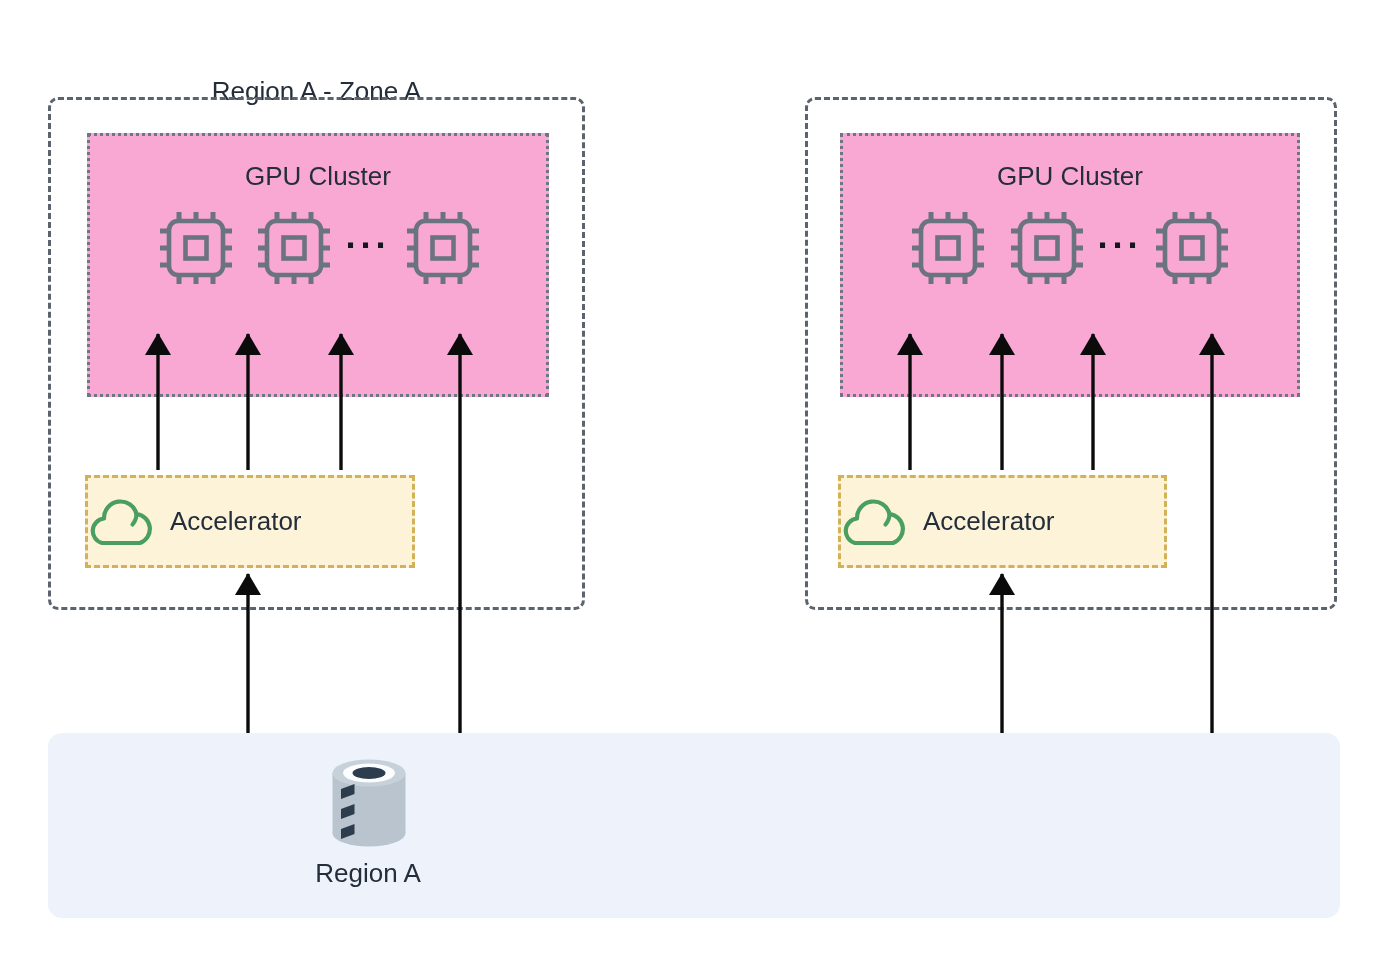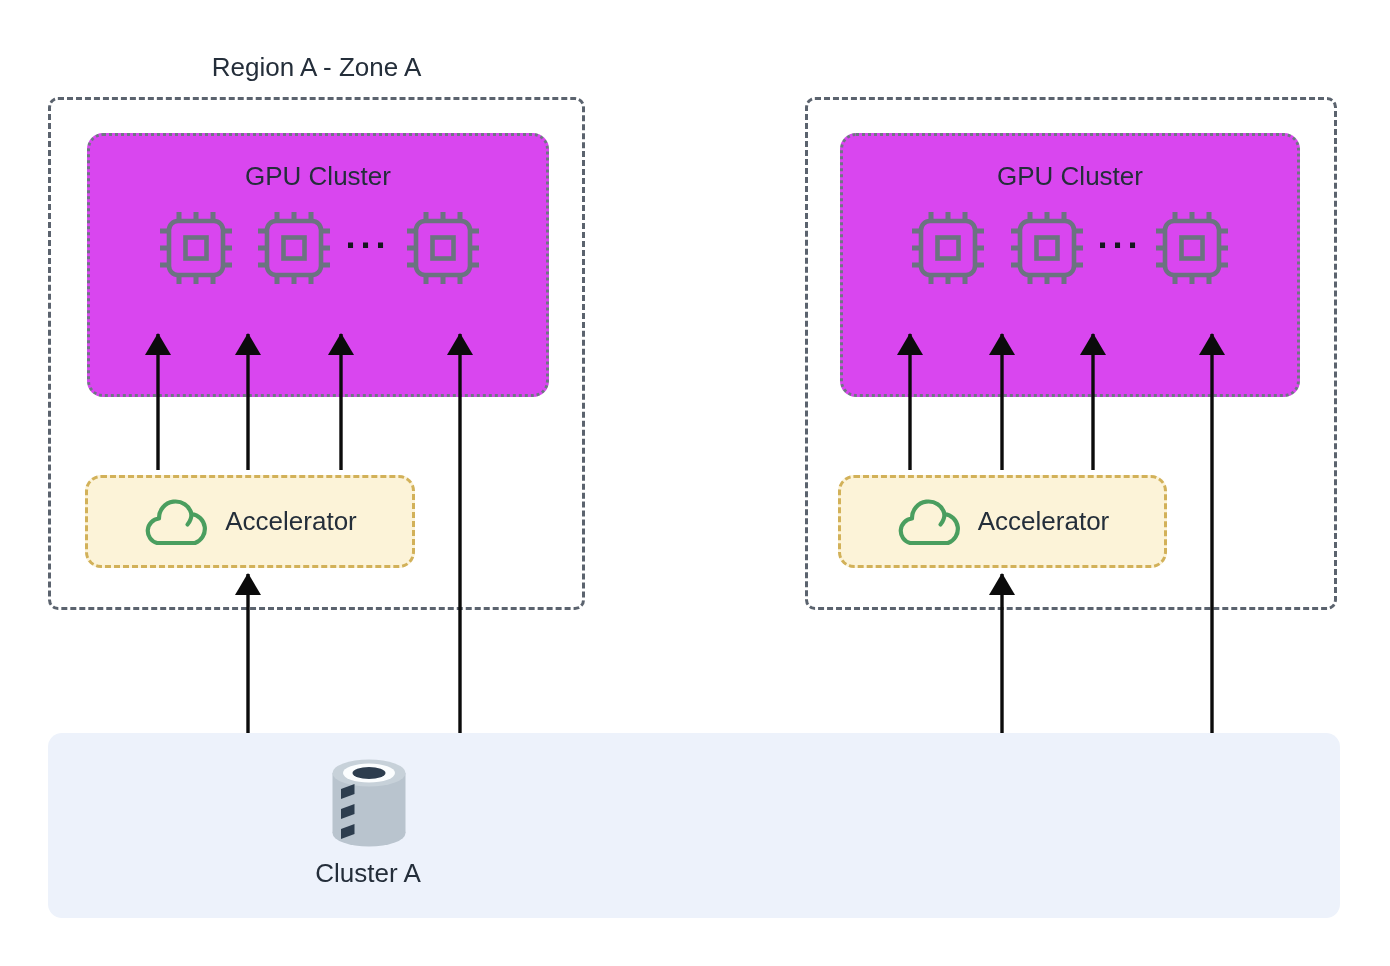--- a/index.html
+++ b/index.html
@@ -1,28 +1,28 @@
 <!DOCTYPE html>
 <html><head>
 <meta charset="utf-8">
 <style>
   html,body{margin:0;padding:0;background:#ffffff;}
   .canvas{
     position:relative;width:1390px;height:966px;background:#ffffff;overflow:hidden;
     font-family:"Liberation Sans","DejaVu Sans",sans-serif;color:#242e3a;
   }
   .abs{position:absolute;box-sizing:border-box;}
-  .region-title{font-size:26px;font-weight:500;text-align:center;color:#242e3a;}
+  .region-title{font-size:26px;font-weight:500;text-align:center;color:#242e3a;margin-top:24px;}
   .region-box{border:3px dashed #5b636e;border-radius:10px;background:transparent;}
-  .cluster-box{background:#d946ef;border:3px dotted #6e7683;border-radius:16px;}
+  .cluster-box{background:#f9a8d4;border:3px dotted #6e7683;border-radius:0;}
   .cluster-label{display:block;margin-top:25px;text-align:center;font-size:26px;color:#242e3a;}
   .ellipsis{font-size:36px;font-weight:700;letter-spacing:3px;line-height:36px;text-align:center;color:#14181d;}
   .acc-box{
-    background:#fcf3d8;border:3px dashed #d2b159;border-radius:16px;
-    display:flex;align-items:center;justify-content:center;gap:16px;
+    background:#fcf3d8;border:3px dashed #d2b159;border-radius:0;
+    display:flex;align-items:center;justify-content:flex-start;gap:16px;
   }
   .acc-label{font-size:26px;color:#242e3a;}
   .storage-bar{background:#edf2fb;border-radius:14px;}
   .storage-label{font-size:26px;text-align:center;color:#242e3a;}
   svg.overlay{position:absolute;left:0;top:0;pointer-events:none;}
   .arrow-line{stroke:#0b0b0b;stroke-width:3.4;}
 </style>
 </head>
 <body>
 
@@ -63,21 +63,21 @@
   <svg class="abs" style="left:330px;top:758px;" width="78" height="92" viewBox="0 0 78 92">
     <ellipse cx="39" cy="75" rx="36.5" ry="13.5" fill="#b9c4ce"></ellipse>
     <rect x="2.5" y="15" width="73" height="60" fill="#b9c4ce"></rect>
     <ellipse cx="39" cy="15" rx="36.5" ry="13.5" fill="#c7d1d9"></ellipse>
     <ellipse cx="39" cy="15" rx="26" ry="9.5" fill="#fbfdfe"></ellipse>
     <ellipse cx="39" cy="15" rx="16.5" ry="6" fill="#2d3d4e"></ellipse>
     <path d="M11 31 l13.5 -5 v10 l-13.5 5 Z" fill="#2d3d4e"></path>
     <path d="M11 51 l13.5 -5 v10 l-13.5 5 Z" fill="#2d3d4e"></path>
     <path d="M11 71 l13.5 -5 v10 l-13.5 5 Z" fill="#2d3d4e"></path>
   </svg>
-  <div class="abs storage-label" style="left:268px;top:858px;width:200px;">Cluster A</div>
+  <div class="abs storage-label" style="left:268px;top:858px;width:200px;">Region A</div>
 
   <svg class="overlay" width="1390" height="966" viewBox="0 0 1390 966">
     <defs>
       <marker id="ah" viewBox="0 0 22 26" markerWidth="22" markerHeight="26" refX="21" refY="13" orient="auto" markerUnits="userSpaceOnUse">
         <path d="M0 0 L22 13 L0 26 Z" fill="#0b0b0b"></path>
       </marker>
       <g id="chipdef" fill="none" stroke="#6b7380">
         <rect x="-27" y="-27" width="54" height="54" rx="9" stroke-width="4.6"></rect>
         <rect x="-10.5" y="-10.5" width="21" height="21" stroke-width="4.6"></rect>
         <path stroke-width="5" d="M-17 -36 v8 M0 -36 v8 M17 -36 v8

